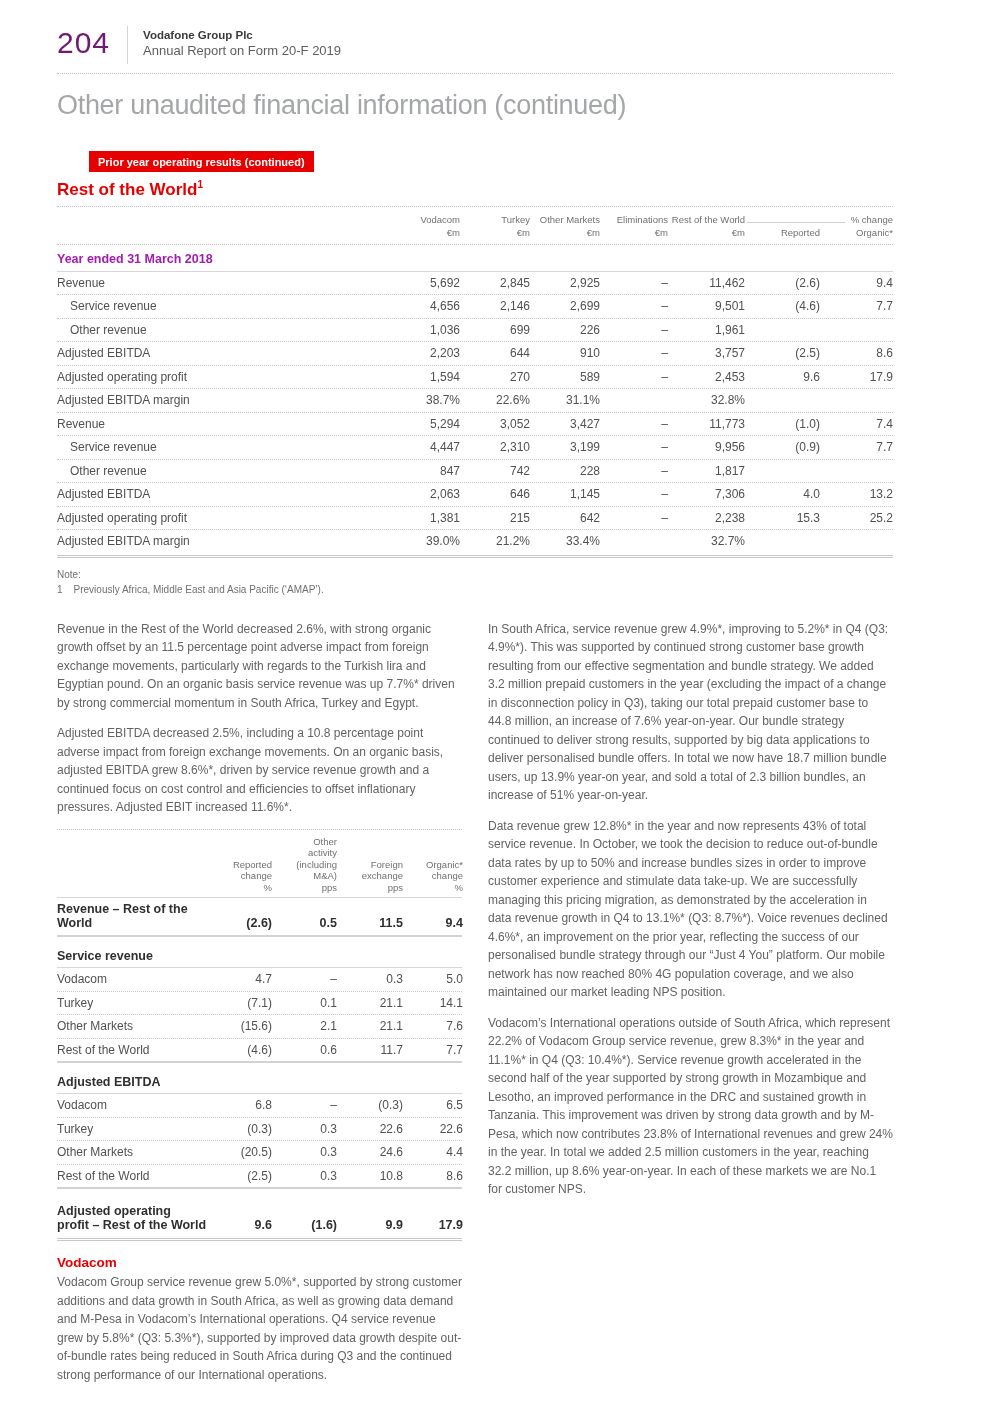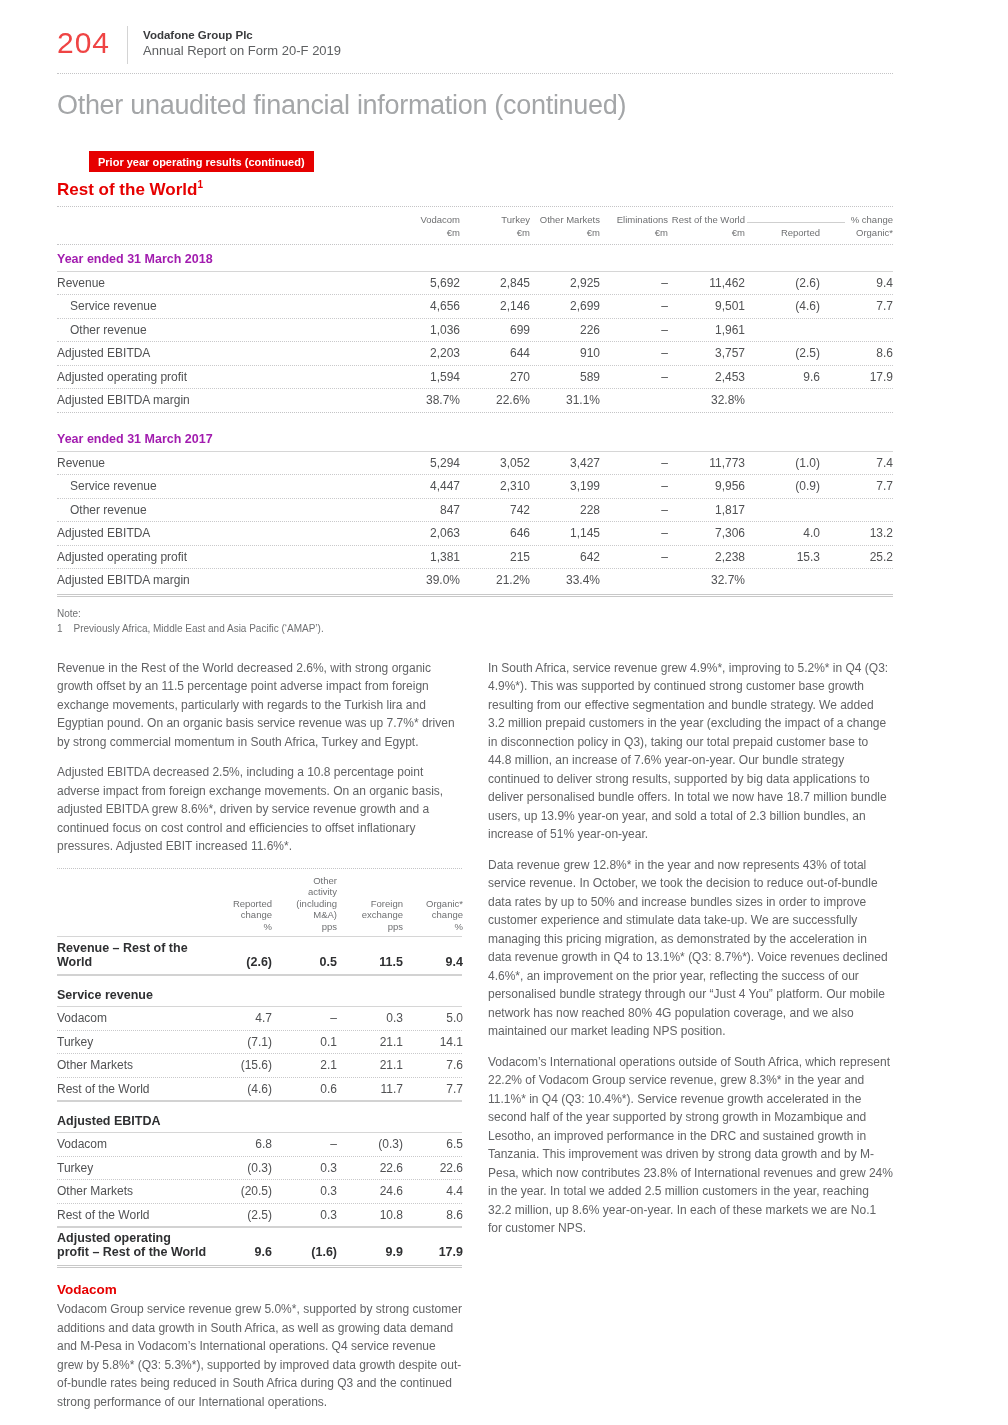--- a/index.html
+++ b/index.html
@@ -8,21 +8,21 @@
   html,body { background:#ffffff; }
   body {
     width:1008px; height:1425px; overflow:hidden;
     font-family:"Liberation Sans","DejaVu Sans",sans-serif;
     color:#58595b;
   }
   .page { padding:26px 115px 0 57px; }
 
   
   .masthead { display:flex; align-items:flex-start; }
-  .page-num { font-size:30px; color:#ef4444; letter-spacing:1px; line-height:34px; }
+  .page-num { font-size:30px; color:#701a75; letter-spacing:1px; line-height:34px; }
   .mast-divider { width:1px; height:38px; background:#d4d4d4; margin:0 15px 0 17px; }
   .mast-text { padding-top:2px; }
   .company { font-size:11.5px; font-weight:bold; color:#3a3b3d; line-height:15px; }
   .report  { font-size:13px; color:#5d5f61; line-height:15px; }
   .rule-dotted { border-bottom:1px dotted #c4c4c6; }
   .masthead-rule { margin-top:9px; }
 
   .doc-title { margin-top:16px; font-size:27px; font-weight:400; color:#a4a6a8; letter-spacing:-0.3px; }
 
   .badge {
@@ -68,21 +68,21 @@
   .t2-head { padding:6px 0 4px; border-bottom:1px solid #d6d6d6; align-items:end; }
   .t2-head .c { font-size:9.5px; color:#6f7072; line-height:11.5px; white-space:pre-line; }
   .t2-total .c { font-size:12.5px; font-weight:bold; color:#2f3032; }
   .pre { white-space:pre-line; }
   .t2-revrow { align-items:end; padding:4px 0 5px; border-bottom:2px solid #d2d2d2; }
   .t2-group { margin-top:12px; }
   .t2-group-head { font-size:12.5px; font-weight:bold; color:#2f3032; padding-bottom:4px; border-bottom:1px solid #d6d6d6; }
   .t2-data { padding:4px 0 4.5px; }
   .t2-data + .t2-data { border-top:1px dotted #c9c9cb; }
   .t2-data.total { border-bottom:2px solid #d2d2d2; }
-  .t2-oprow { align-items:end; padding:3px 0 6px; border-bottom:3px double #c8c8c8; }
+  .t2-oprow { margin-top:12px; align-items:end; padding:3px 0 6px; border-bottom:3px double #c8c8c8; }
 
   .vodacom-h { margin-top:14px; font-size:13.5px; font-weight:bold; color:var(--accent); margin-bottom:3px; }
 </style>
 </head>
 <body>
 
 <div class="page">
 
   <header class="masthead">
     <div class="page-num">204</div>
@@ -185,21 +185,20 @@
             <div class="c">31.1%</div>
             <div class="c"></div>
             <div class="c">32.8%</div>
             <div class="c"></div>
             <div class="c"></div>
           </div>
         </div>
     </div>
 
     <div class="t1-section s2017">
-      <div class="t1-sec-title">Year ended 31 March 2017</div>
       <div class="t1-body">
 
       <div class="t1-row t1-data">
             <div class="c lbl">Revenue</div>
             <div class="c">5,294</div>
             <div class="c">3,052</div>
             <div class="c">3,427</div>
             <div class="c">–</div>
             <div class="c">11,773</div>
             <div class="c">(1.0)</div>

